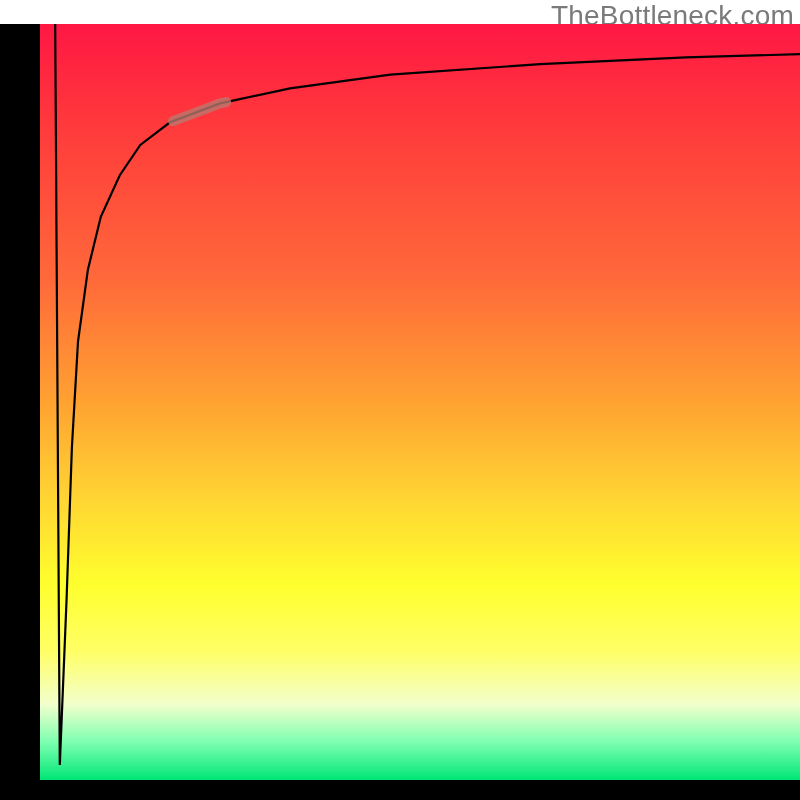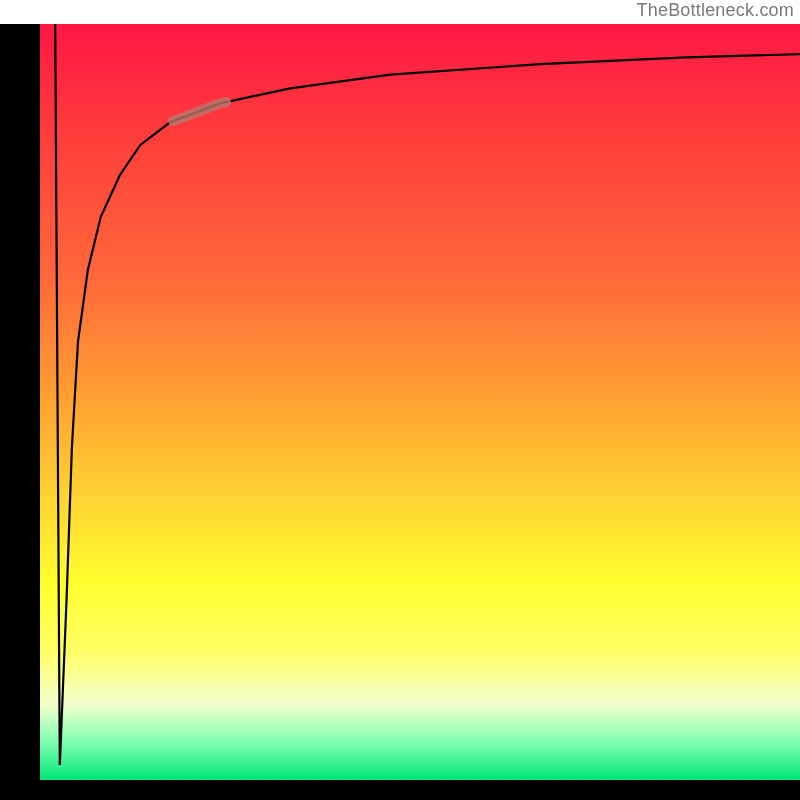--- a/index.html
+++ b/index.html
@@ -13,21 +13,21 @@
   }
   .frame {
     position: relative;
     width: 800px;
     height: 800px;
   }
   .attribution {
     position: absolute;
     top: 0;
     right: 6px;
-    font-size: 18px;
+    font-size: 28px;
     color: #7a7a7a;
     letter-spacing: 0.2px;
     user-select: none;
   }
   .black-left {
     position: absolute;
     left: 0;
     top: 24px;
     width: 40px;
     height: 756px;

